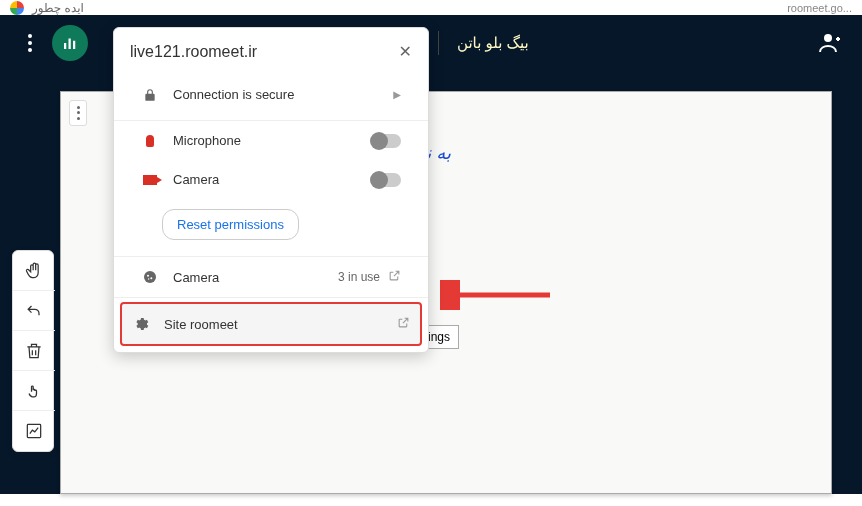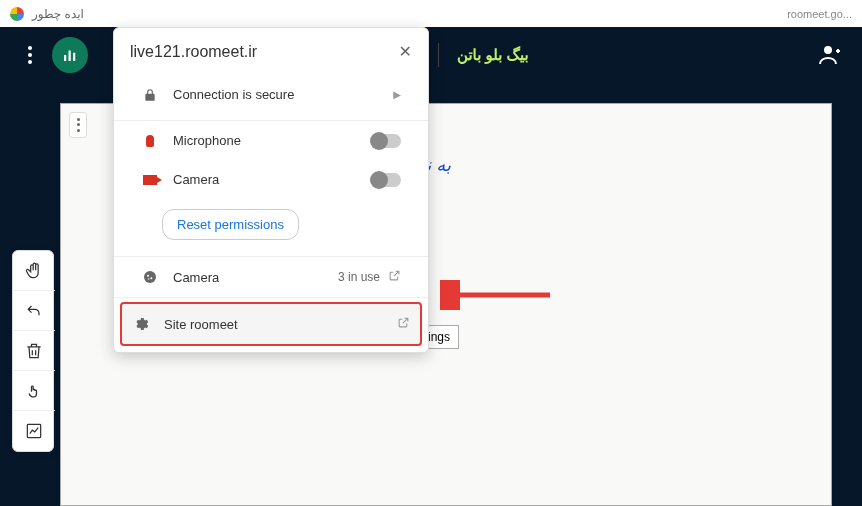--- a/index.html
+++ b/index.html
@@ -1,29 +1,29 @@
 <!DOCTYPE html>
 <html><head>
 <meta charset="utf-8">
 <style>
 * { margin: 0; padding: 0; box-sizing: border-box; font-family: Arial, sans-serif; }
 body { width: 862px; height: 506px; overflow: hidden; position: relative; background: #fff; }
 
-.browser-top { height: 27px; background: #fff; display: flex; align-items: center; padding: 0 10px; font-size: 12px; color: #666; }
+.browser-top { height: 15px; background: #fff; display: flex; align-items: center; padding: 0 10px; font-size: 12px; color: #666; }
 .browser-top .right-text { margin-left: auto; color: #888; font-size: 11px; }
 .browser-top .logo-dot { width: 14px; height: 14px; margin-right: 8px; background: conic-gradient(#ea4335 0deg 90deg, #4285f4 90deg 180deg, #34a853 180deg 270deg, #fbbc05 270deg 360deg); border-radius: 50%; }
 
 .app-header { height: 56px; background: #06172a; display: flex; align-items: center; padding: 0 20px; color: #fff; }
 .menu-dots { width: 20px; height: 20px; display: flex; flex-direction: column; justify-content: space-around; align-items: center; cursor: pointer; }
 .menu-dots span { width: 4px; height: 4px; background: #fff; border-radius: 50%; }
 .poll-btn { width: 36px; height: 36px; border-radius: 50%; background: #0f7a5a; margin-left: 12px; display: flex; align-items: center; justify-content: center; }
 .record-circle { width: 32px; height: 32px; border: 2px solid #fff; border-radius: 50%; display: flex; align-items: center; justify-content: center; margin-left: auto; }
 .record-circle span { width: 10px; height: 10px; background: #fff; border-radius: 50%; }
 .divider-v { width: 1px; height: 24px; background: #444; margin: 0 18px; }
-.title-text { color: #bef264; font-size: 15px; font-weight: bold; }
+.title-text { color: #fef9c3; font-size: 15px; }
 .user-icon { margin-left: auto; width: 24px; height: 24px; }
 
 .content-area { position: relative; height: 423px; background: #06172a; padding: 20px 30px 0 10px; }
 .whiteboard { background: #f9f9f7; border: 1px solid #aaa; height: 403px; margin-left: 50px; position: relative; box-shadow: 0 2px 4px rgba(0,0,0,0.2); }
 .wb-text { position: absolute; top: 50px; right: 380px; color: #1a4bd1; font-size: 18px; font-style: italic; direction: rtl; }
 .wb-menu { position: absolute; top: 8px; left: 8px; width: 18px; height: 26px; background: #fff; border: 1px solid #ddd; border-radius: 3px; display: flex; flex-direction: column; justify-content: space-around; align-items: center; padding: 4px 0; }
 .wb-menu span { width: 3px; height: 3px; background: #666; border-radius: 50%; }
 
 .toolbox { position: absolute; left: 12px; top: 250px; width: 42px; background: #fff; border: 1px solid #ddd; border-radius: 6px; box-shadow: 0 2px 6px rgba(0,0,0,0.1); z-index: 5; }
 .tool-item { width: 42px; height: 40px; display: flex; align-items: center; justify-content: center; border-bottom: 1px solid #eee; cursor: pointer; }

